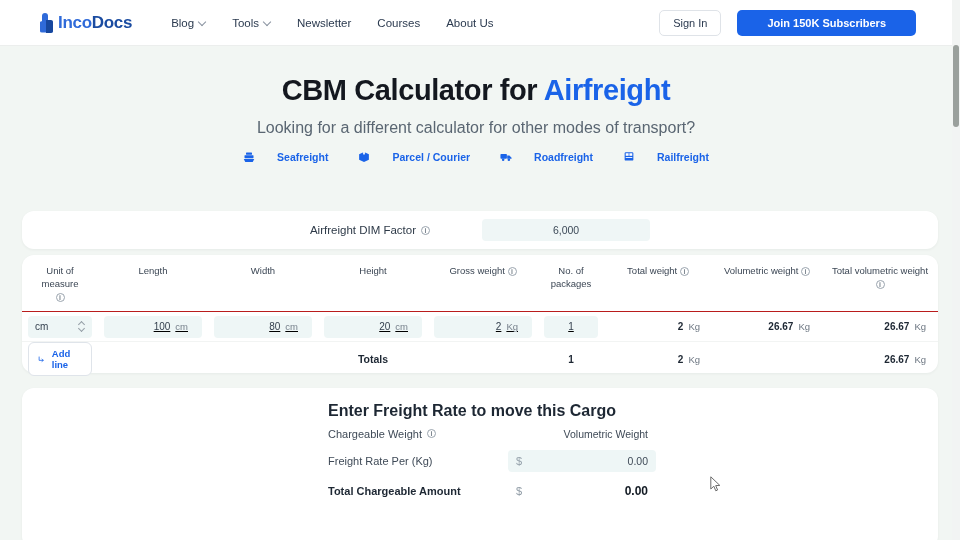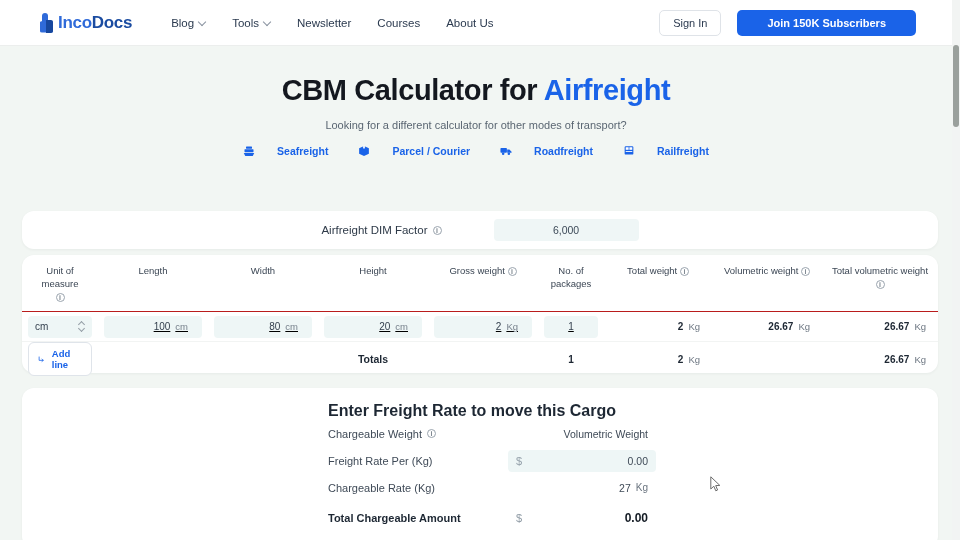--- a/index.html
+++ b/index.html
@@ -78,21 +78,21 @@
   }
 
   
   .hero { position: absolute; top: 46px; left: 0; width: 952px; text-align: center; }
   .hero-title {
     margin-top: 28px;
     font-size: 29px; font-weight: bold; color: #14181f; letter-spacing: -0.4px;
   }
   .hero-title .accent { color: #1a63e8; }
   .hero-sub {
-    margin-top: 12px; font-size: 11px; color: #5a6672;
+    margin-top: 12px; font-size: 16px; color: #5a6672;
   }
   .mode-links {
     margin-top: 14px;
     display: flex; justify-content: center; align-items: center; gap: 30px;
   }
   .mode-link {
     display: flex; align-items: center; gap: 22px;
     font-size: 10.5px; font-weight: bold; color: #1a63e8; cursor: pointer;
   }
   .mode-ico { width: 12px; height: 12px; display: block; }
@@ -107,21 +107,21 @@
   #card-dim { left: 22px; top: 211px; width: 916px; height: 38px; }
   .dim-row {
     height: 100%; display: flex; align-items: center; justify-content: center; gap: 0;
   }
   .dim-label {
     font-size: 11.5px; color: #2e3a48;
     display: flex; align-items: center; gap: 5px;
     margin-right: 52px;
   }
   .dim-input {
-    width: 145px; height: 22px;
+    width: 168px; height: 22px;
     background: #eff6f6; border: none; border-radius: 4px;
     font-size: 10.5px; color: #3d4a58; text-align: center;
     font-family: "Liberation Sans", sans-serif;
   }
 
   .info-i {
     display: inline-block; width: 9px; height: 9px;
     border: 1px solid #9aa4ae; border-radius: 50%;
     font-size: 7px; line-height: 8px; text-align: center;
     color: #7c868f; font-style: normal; font-weight: bold;
@@ -457,27 +457,20 @@
       </div>
 
       <div class="rate-row">
         <div class="rate-label">Freight Rate Per (Kg)</div>
         <div class="rate-value field">
           <span class="dollar">$</span>
           <span class="num">0.00</span>
         </div>
       </div>
 
-      <div class="rate-row">
-        <div class="rate-label">Chargeable Rate (Kg)</div>
-        <div class="rate-value">
-          <span class="num">27</span>
-          <span class="unit">Kg</span>
-        </div>
-      </div>
 
       <div class="rate-row" style="height:34px">
         <div class="rate-label bold">Total Chargeable Amount</div>
         <div class="rate-value bold">
           <span class="dollar">$</span>
           <span class="num">0.00</span>
         </div>
       </div>
     </div>
   </div>

